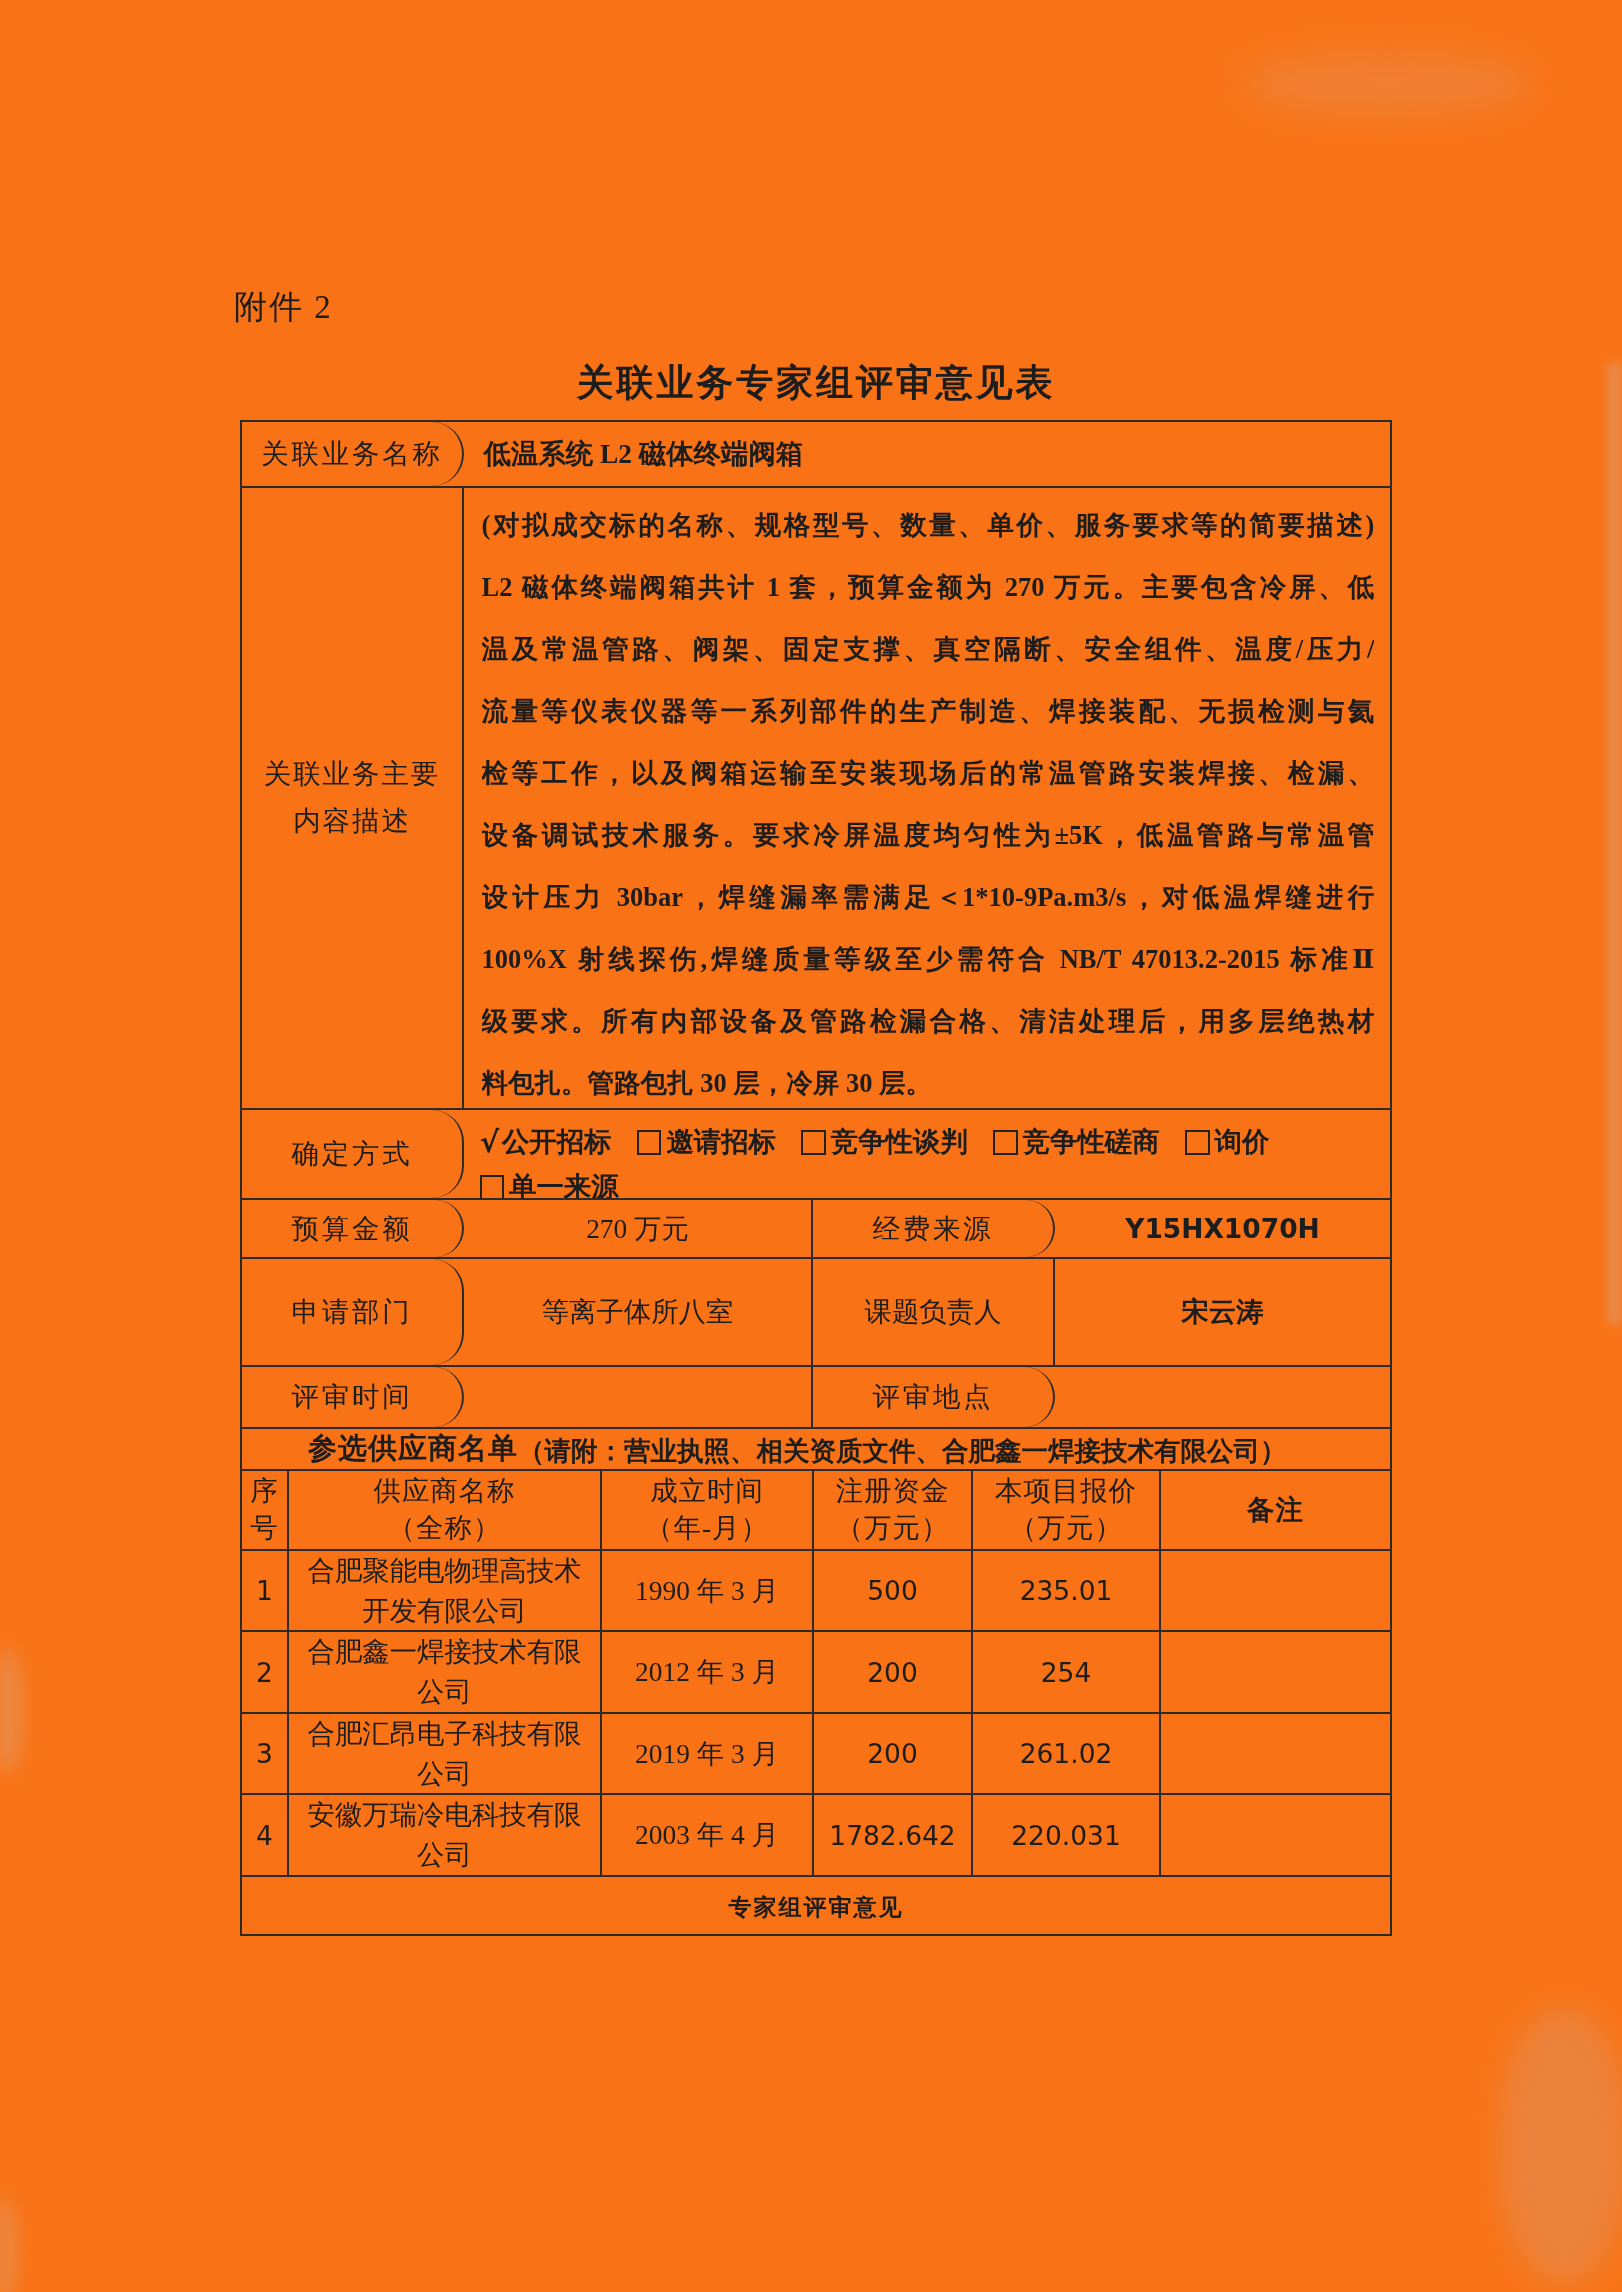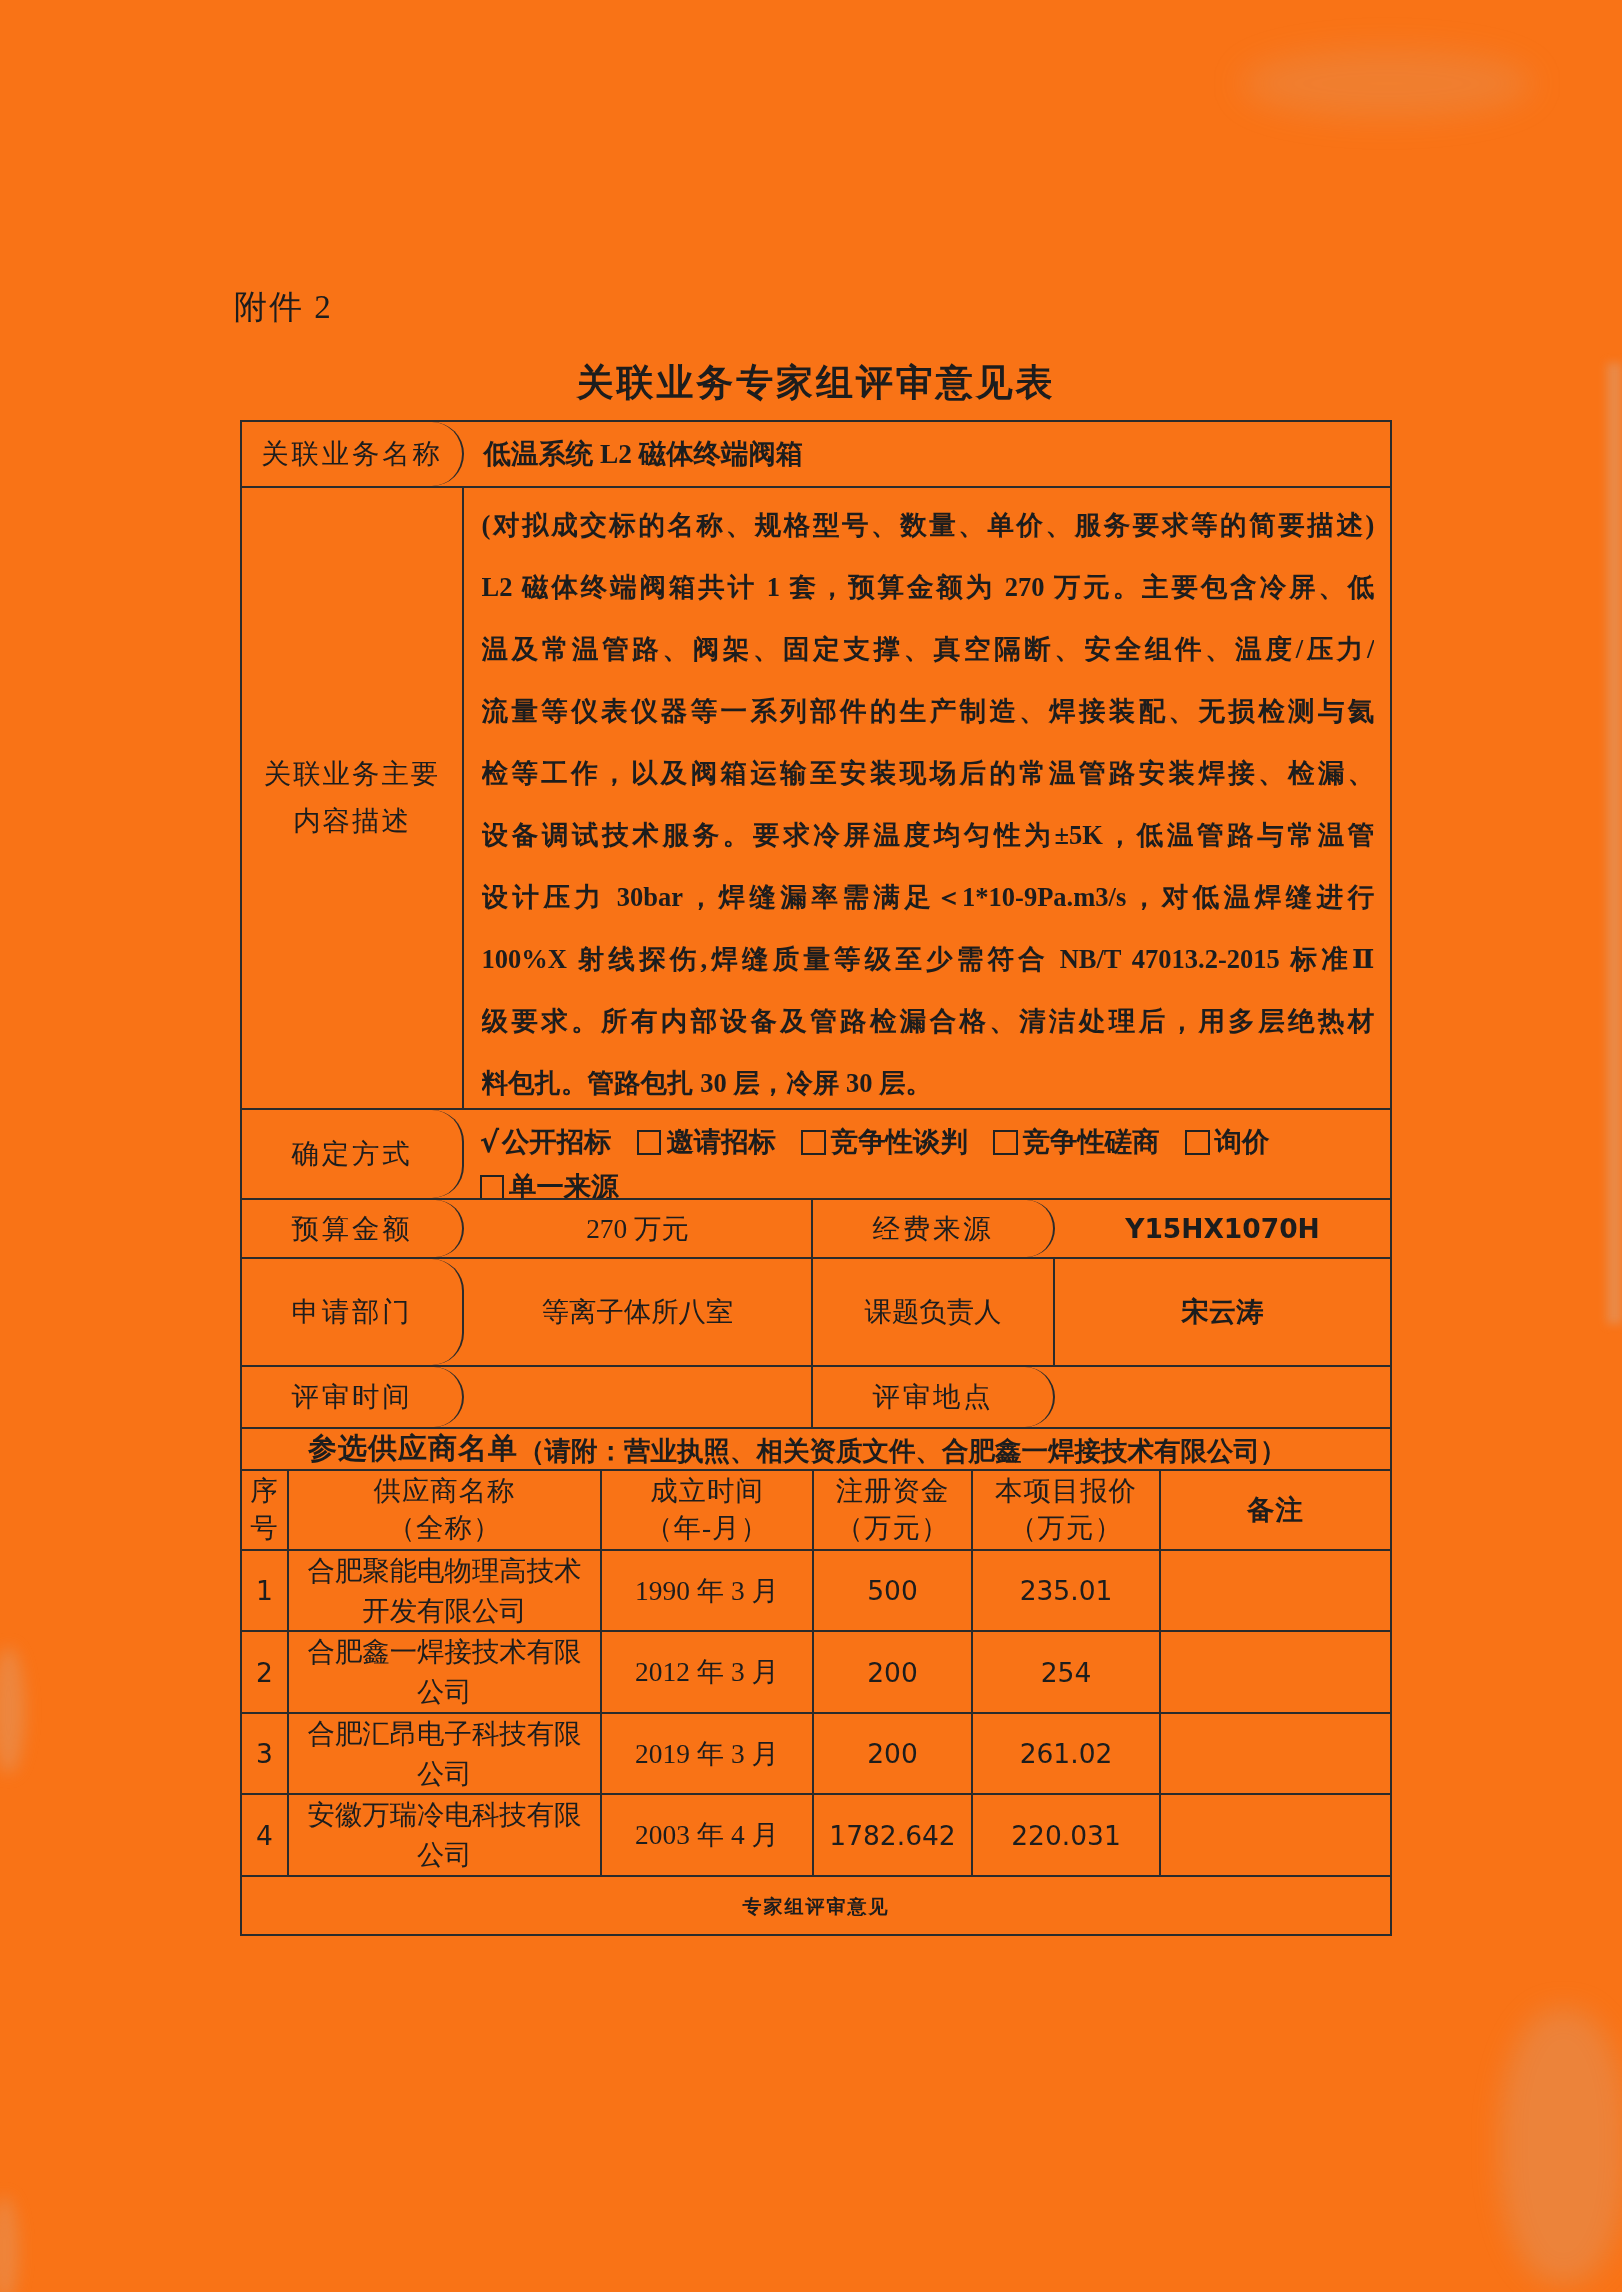--- a/index.html
+++ b/index.html
@@ -83,21 +83,21 @@
   .band{
     padding-left:66px;justify-content:flex-start;text-align:left;
     white-space:nowrap;
     align-items:flex-end;
   }
   .band b{font-size:29px;letter-spacing:1px;}
   .band .note{font-size:26.5px;}
   .hdr{flex-direction:column;line-height:37px;letter-spacing:1px;}
   .num-font{font-family:"DejaVu Sans","Liberation Sans",sans-serif;font-size:26.5px;}
   .name-cell{line-height:40px;padding:0 5.9px;}
-  .expert-band{justify-content:center;font-weight:700;font-size:19px;letter-spacing:2px;}
+  .expert-band{justify-content:center;font-weight:700;font-size:23px;letter-spacing:2px;}
   
   .smudge{position:absolute;pointer-events:none;}
 </style>
 </head>
 <body>
 
 <div class="page">
 
   <div class="smudge" style="left:1240px;top:49px;width:294px;height:69px;background:rgba(188,196,204,0.14);border-radius:50%;filter:blur(15.7px);"></div>
   <div class="smudge" style="left:1607px;top:363px;width:14.7px;height:961px;background:rgba(195,202,210,0.28);filter:blur(4.9px);"></div>

